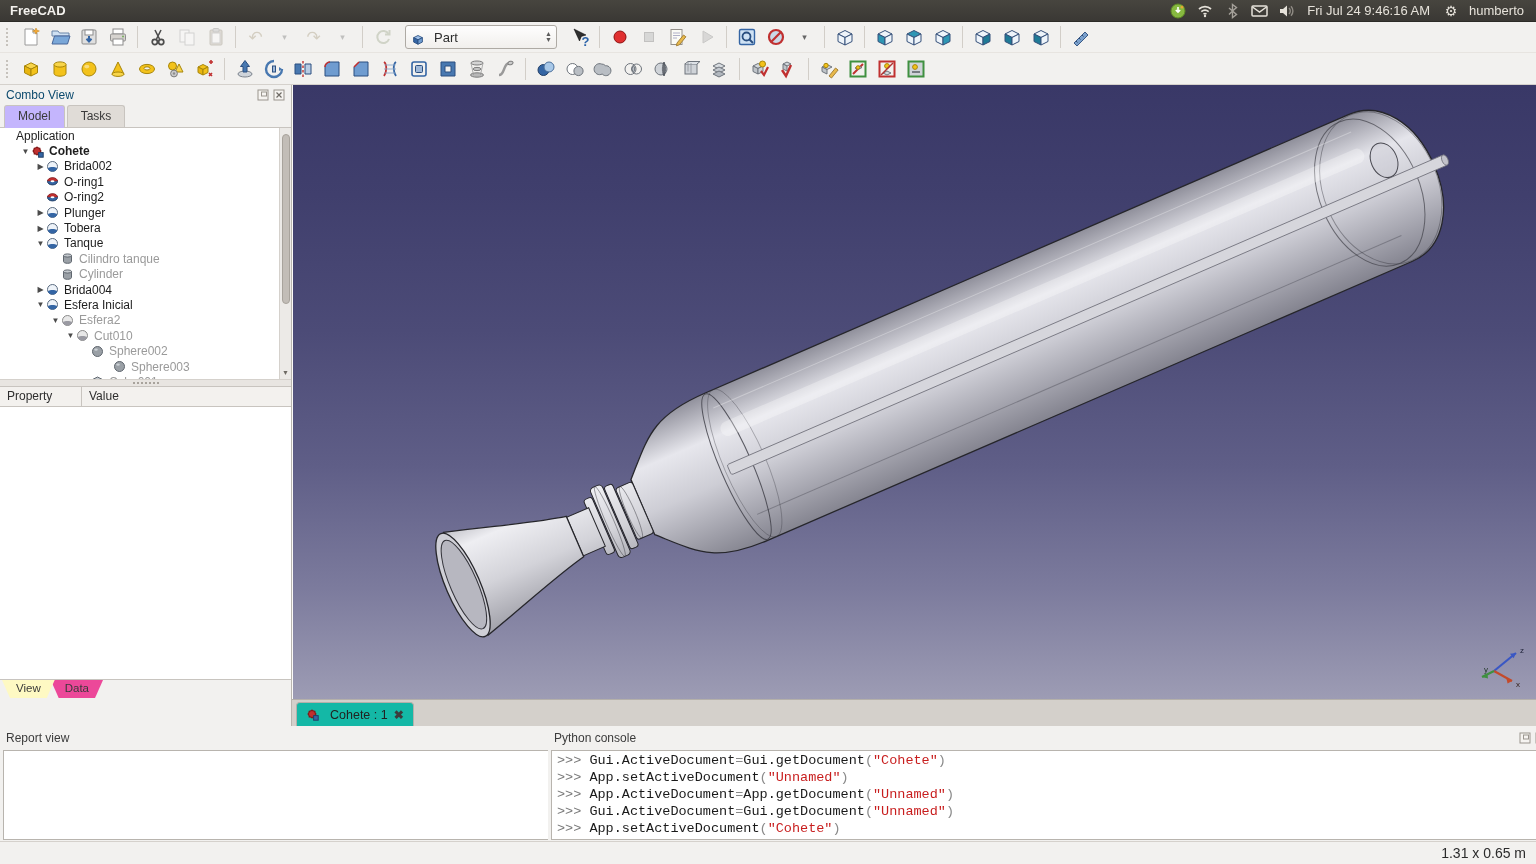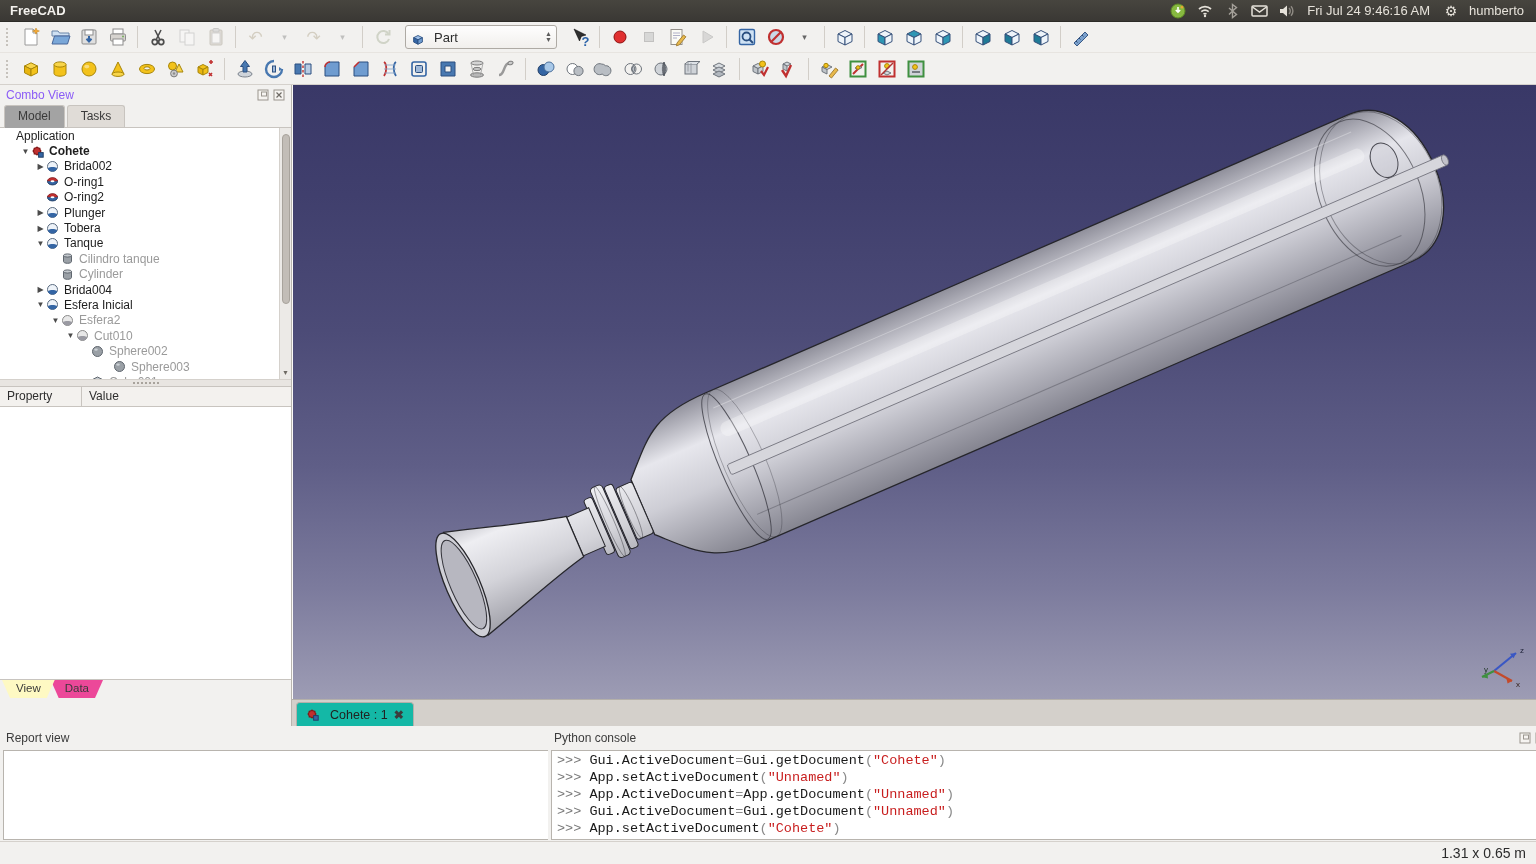--- a/index.html
+++ b/index.html
@@ -27,27 +27,27 @@
   .tbtn { width:27px; height:27px; display:flex; align-items:center; justify-content:center; border-radius:3px; margin:0 1px; }
   .tbtn.disabled { opacity:.35; filter:grayscale(60%); }
   .tbtn .glyph { font-size:16px; color:#4c4c4c; line-height:1; }
   .tsep { width:1px; height:22px; background:#d2cec8; margin:0 5px; }
   .wb-select { display:flex; align-items:center; height:24px; background:linear-gradient(#fefefe,#f1efec);
     border:1px solid #aeaaa4; border-radius:3px; padding:0 4px 0 5px; width:152px; margin:0 8px; font-size:13px; color:#2e2e2e; }
   .wb-select .lbl { flex:1; margin-left:5px; }
   .wb-spin { display:flex; flex-direction:column; align-items:center; color:#5c5c5c; font-size:7px; line-height:6px; }
   
   .combo { position:absolute; top:85px; left:0; width:292px; height:641px; background:#f2f1ef; border-right:1px solid #b9b5af; }
-  .panel-title { height:19px; display:flex; align-items:center; font-size:12px; color:#8b5cf6; padding:0 6px;text-align:right; }
+  .panel-title { height:19px; display:flex; align-items:center; font-size:12px; color:#0c4a6e; padding:0 6px;text-align:right; }
   .panel-title .sp { flex:1; }
   .winbtn { margin-left:4px; display:flex; }
   .ctabs { height:24px; display:flex; align-items:flex-end; padding-left:4px; border-bottom:1px solid #c8c4bf; }
   .ctab { font-size:12px; color:#3a3a3a; padding:3px 13px 4px; border:1px solid #c8c4bf; border-bottom:none;
     border-radius:3px 3px 0 0; background:#e0dcd7; margin-right:2px; }
-  .ctab.active { background:#a3a3a3; position:relative; top:1px; padding-bottom:5px; }
+  .ctab.active { background:#c4b5fd; position:relative; top:1px; padding-bottom:5px; }
   .tree-header { height:19px; background:linear-gradient(#fbfaf8,#efece9); border-bottom:1px solid #c8c4bf;
     font-size:12px; color:#333; display:flex; align-items:center; padding-left:6px; }
   .tree-wrap { position:relative; height:252px; background:#ffffff; overflow:hidden; border-bottom:1px solid #d5d1cc; }
   .tree-row { height:15.4px; display:flex; align-items:center; font-size:12px; color:#1d1d1d; white-space:nowrap; }
   .tree-row.gray { color:#9a9a9a; }
   .tree-row.bold { font-weight:bold; }
   .exp { width:11px; display:inline-flex; justify-content:center; font-size:8px; color:#4b4b4b; }
   .tico13 { width:14px; height:13px; margin-right:4px; display:inline-flex; }
   .vscroll { position:absolute; top:0; right:0; width:12px; bottom:0; background:#eceae7; border-left:1px solid #d5d1cc; }
   .vthumb { position:absolute; left:1.5px; width:8px; border-radius:4px; background:#c2bdb7; border:1px solid #a8a39c; }

